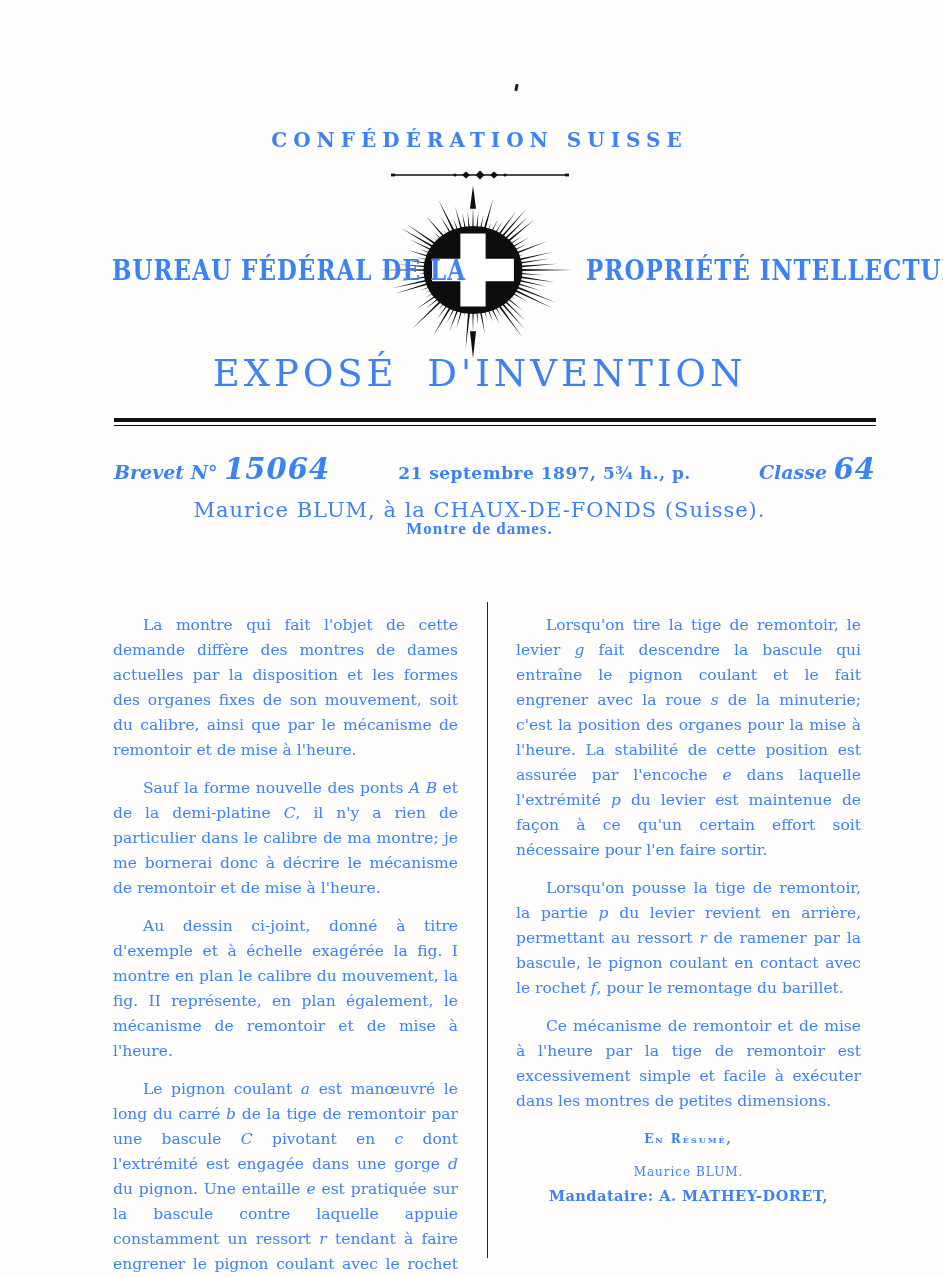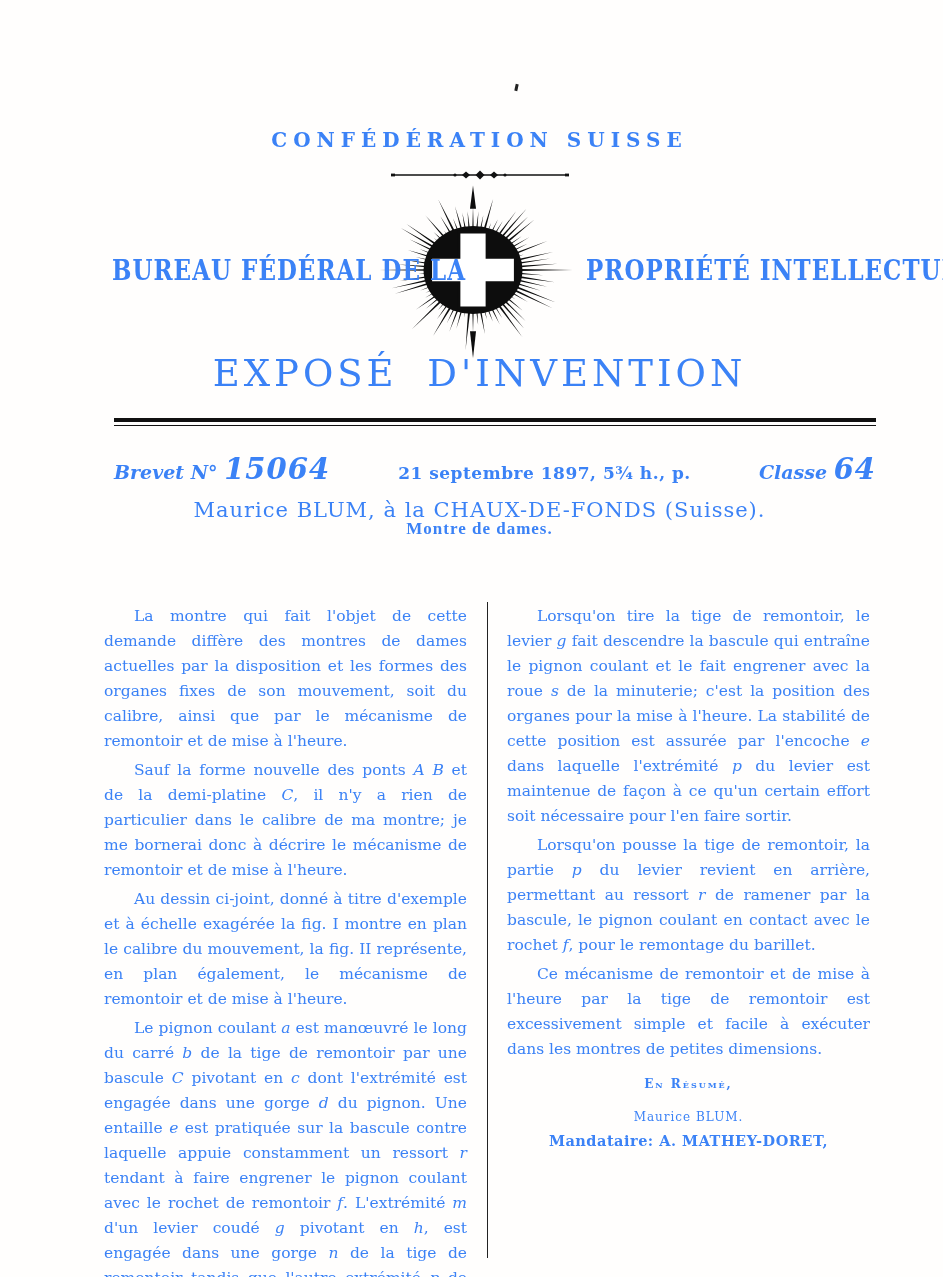--- a/index.html
+++ b/index.html
@@ -43,21 +43,21 @@
   }
   .invention-title{
     position:absolute;top:519px;left:0;width:100%;text-align:center;
     font-size:17px;font-weight:bold;letter-spacing:1px;font-family:Liberation Serif, serif;
   }
   .body-wrap{
     position:absolute;top:600px;left:100px;width:774px;
     display:flex;gap:32px;
   }
   .col{width:371px;font-size:15.5px;line-height:25px;text-align:justify;}
-  .col p{margin:4px;text-indent:30px;}
+  .col p{margin:13px;text-indent:30px;}
   .col-divider{
     position:absolute;left:487px;top:602px;height:656px;width:1px;background:#222;
   }
   .resume-heading{
     text-align:center;font-variant-caps:small-caps;font-weight:bold;
     letter-spacing:2px;margin:10px 0 6px 0 !important;text-indent:0 !important;
     font-size:12px;
   }
   .claim-intro{margin-top:2px !important;}
   .signature-block{margin-top:8px;text-align:center;text-indent:0;}

